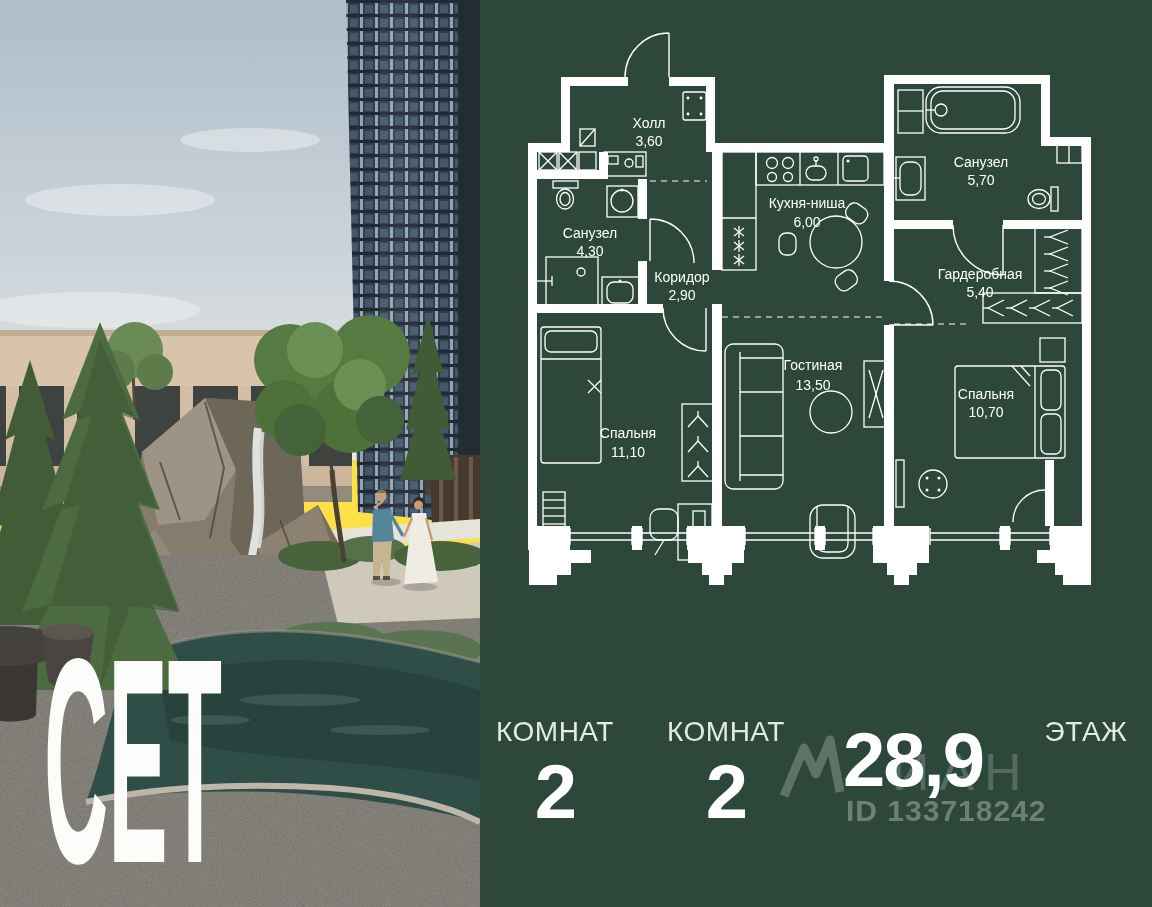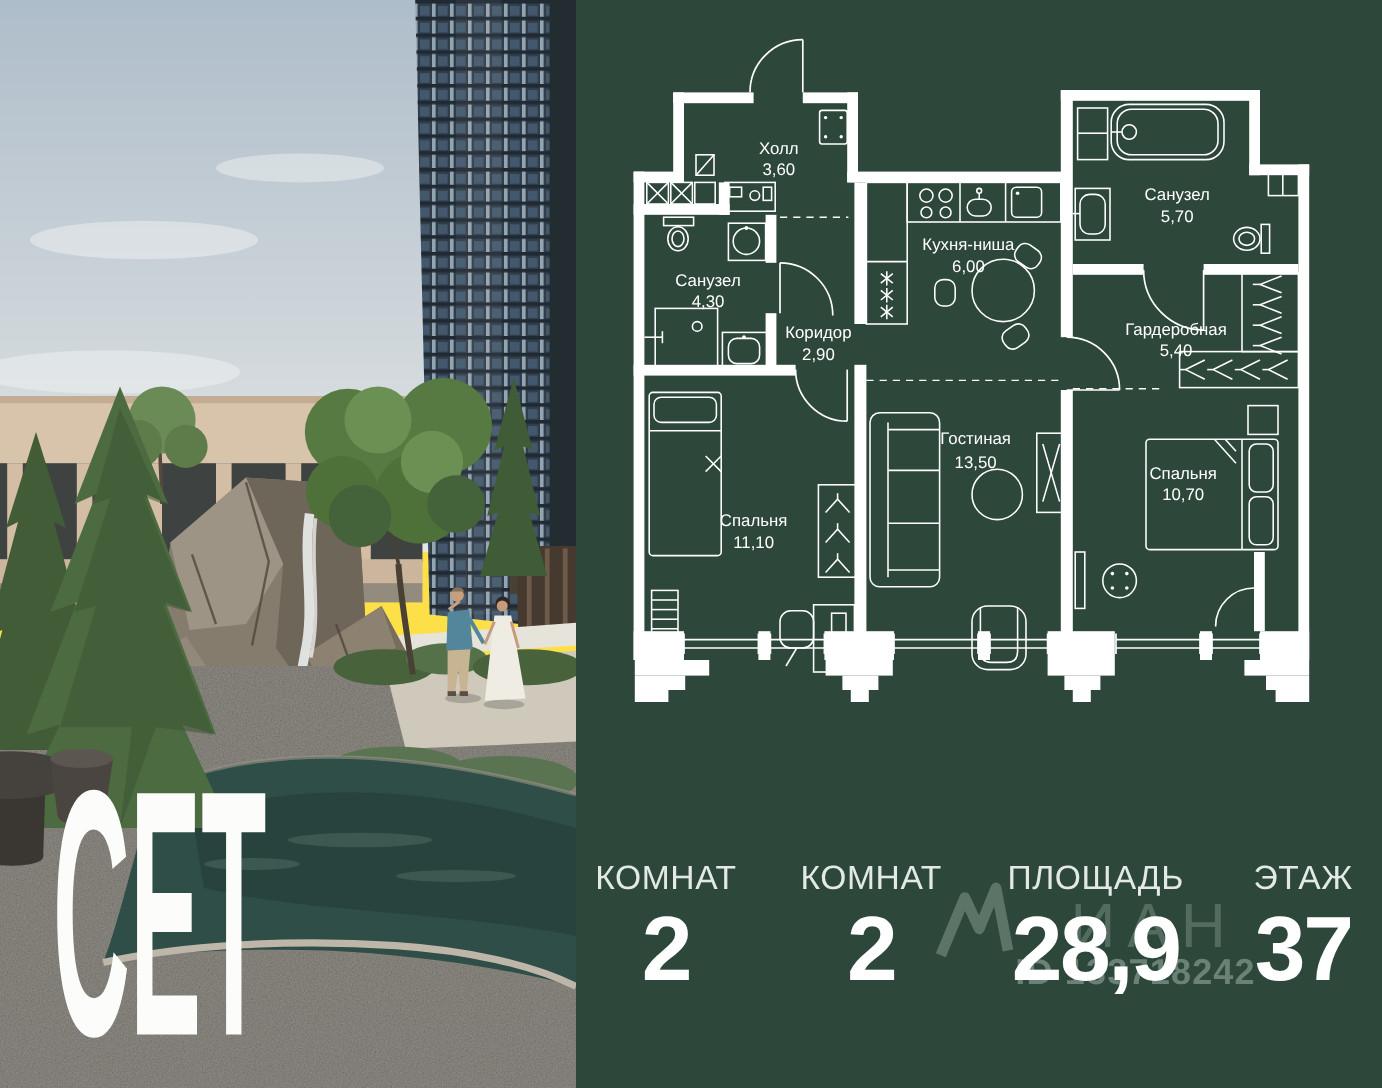--- a/index.html
+++ b/index.html
@@ -558,23 +558,21 @@
     <div class="stats">
       <div class="stat s0">
         <div class="lbl">КОМНАТ</div>
         <div class="val">2</div>
       </div>
       <div class="stat s1">
         <div class="lbl">КОМНАТ</div>
         <div class="val">2</div>
       </div>
       <div class="stat s2">
-        <div class="lbl">ПЛОЩАДЬ</div>
         <div class="val">28,9</div>
       </div>
       <div class="stat s3">
         <div class="lbl">ЭТАЖ</div>
-        <div class="val">37</div>
       </div>
     </div>
 
   </div>
 </div>
 
 </body></html>

